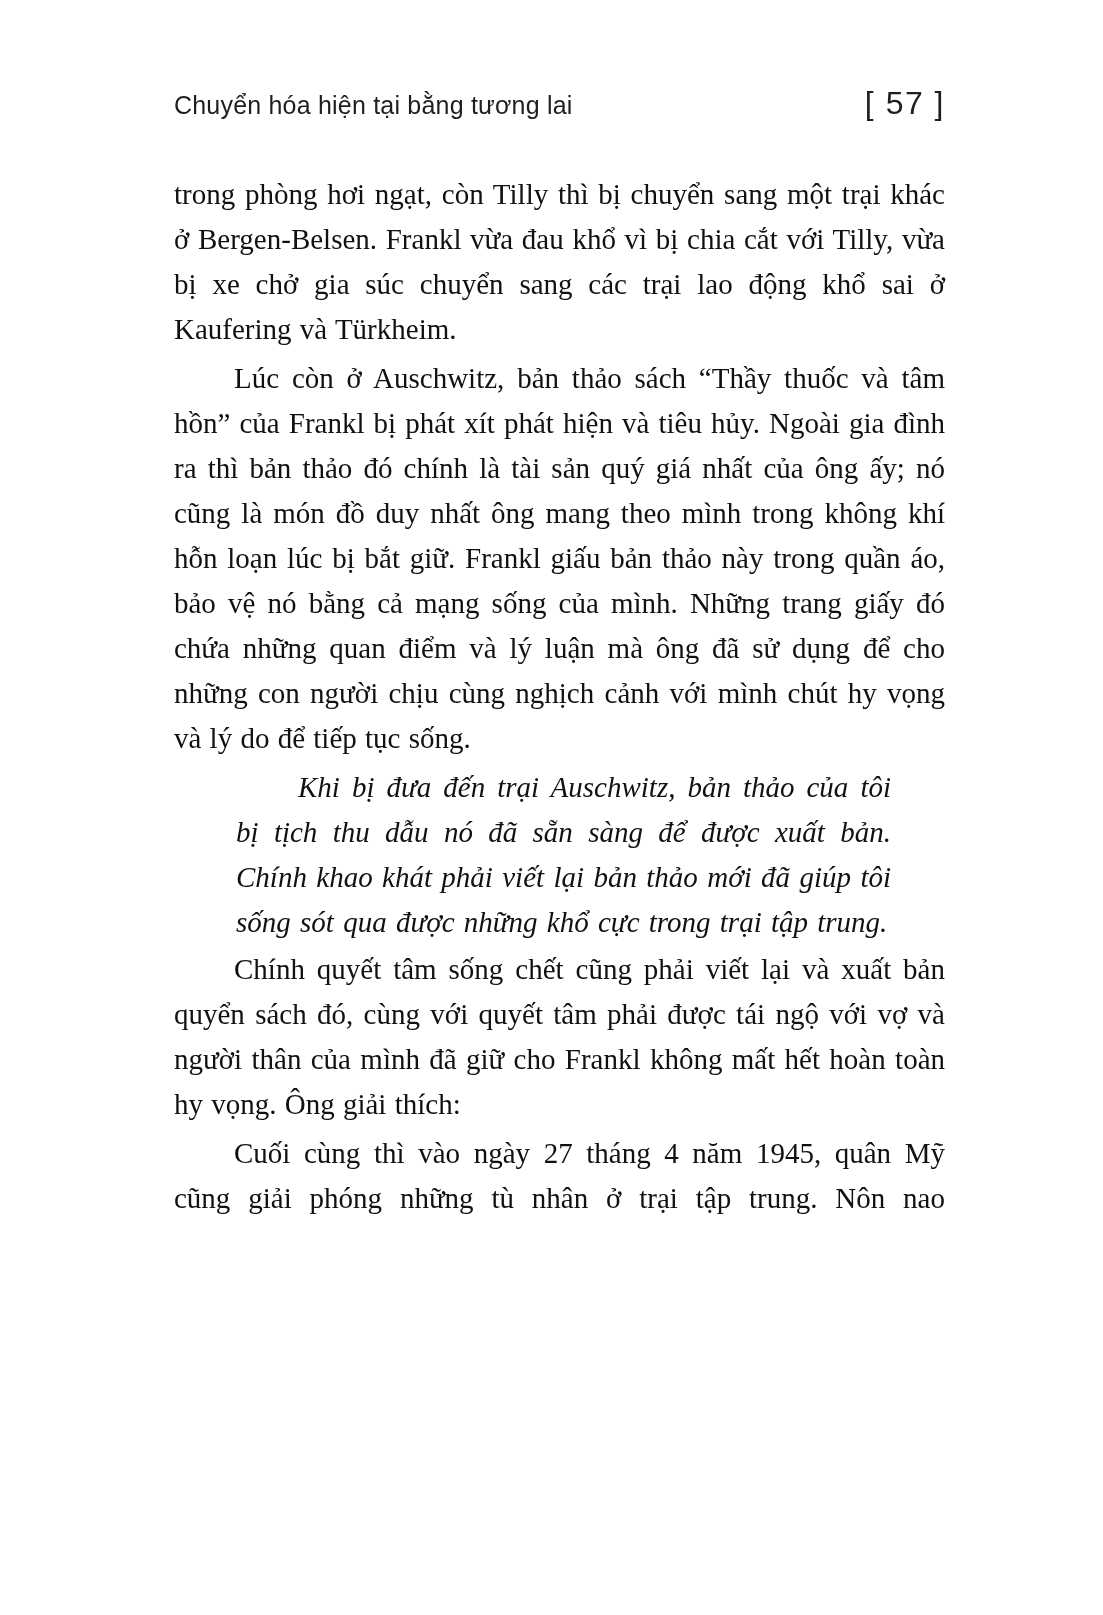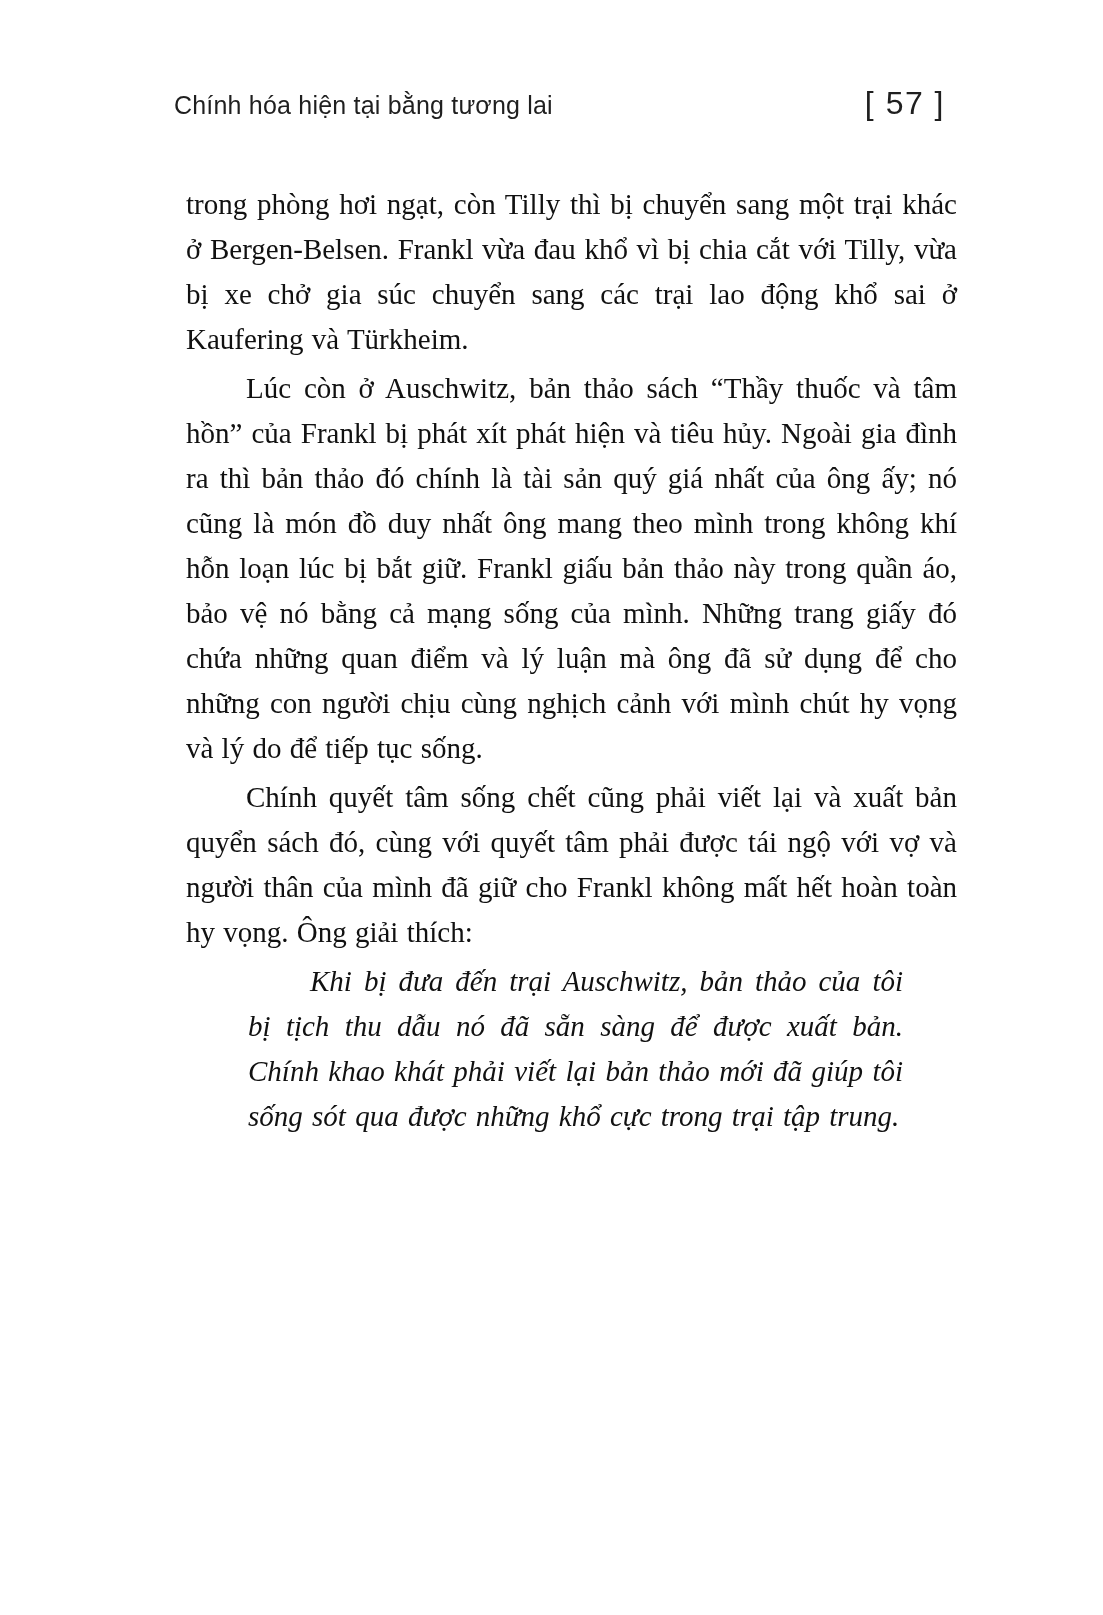--- a/index.html
+++ b/index.html
@@ -32,24 +32,23 @@
     line-height: 34px;
     letter-spacing: 0.2px;
   }
   .page-number {
     font-size: 32px;
     line-height: 34px;
     letter-spacing: 1.5px;
   }
   .content {
     position: absolute;
-    top: 182px;
+    top: 172px;
     left: 174px;
     width: 771px;
-    margin-left: 12px;
   }
   .para {
     font-size: 29px;
     line-height: 45px;
     text-align: justify;
     margin: 0 0 4px 0;
     word-spacing: 1px;
   }
   .para.indent {
     text-indent: 60px;
@@ -66,24 +65,25 @@
   .para.continues {
     text-align-last: justify;
   }
 </style>
 </head>
 <body>
 
 <div class="page">
 
   <div class="running-header">
-    <span class="header-title">Chính hóa hiện tại bằng tương lai</span>
+    <span class="header-title">Chuyển hóa hiện tại bằng tương lai</span>
     <span class="page-number">[ 57 ]</span>
   </div>
 
   <div class="content">
       <div class="para plain">trong phòng hơi ngạt, còn Tilly thì bị chuyển sang một trại khác ở Bergen-Belsen. Frankl vừa đau khổ vì bị chia cắt với Tilly, vừa bị xe chở gia súc chuyển sang các trại lao động khổ sai ở Kaufering và Türkheim.</div>
       <div class="para indent">Lúc còn ở Auschwitz, bản thảo sách “Thầy thuốc và tâm hồn” của Frankl bị phát xít phát hiện và tiêu hủy. Ngoài gia đình ra thì bản thảo đó chính là tài sản quý giá nhất của ông ấy; nó cũng là món đồ duy nhất ông mang theo mình trong không khí hỗn loạn lúc bị bắt giữ. Frankl giấu bản thảo này trong quần áo, bảo vệ nó bằng cả mạng sống của mình. Những trang giấy đó chứa những quan điểm và lý luận mà ông đã sử dụng để cho những con người chịu cùng nghịch cảnh với mình chút hy vọng và lý do để tiếp tục sống.</div>
+      <div class="para quote">Khi bị đưa đến trại Auschwitz, bản thảo của tôi bị tịch thu dẫu nó đã sẵn sàng để được xuất bản. Chính khao khát phải viết lại bản thảo mới đã giúp tôi sống sót qua được những khổ cực trong trại tập trung.</div>
       <div class="para indent">Chính quyết tâm sống chết cũng phải viết lại và xuất bản quyển sách đó, cùng với quyết tâm phải được tái ngộ với vợ và người thân của mình đã giữ cho Frankl không mất hết hoàn toàn hy vọng. Ông giải thích:</div>
-      <div class="para quote">Khi bị đưa đến trại Auschwitz, bản thảo của tôi bị tịch thu dẫu nó đã sẵn sàng để được xuất bản. Chính khao khát phải viết lại bản thảo mới đã giúp tôi sống sót qua được những khổ cực trong trại tập trung.</div>
+      <div class="para indent continues">Cuối cùng thì vào ngày 27 tháng 4 năm 1945, quân Mỹ cũng giải phóng những tù nhân ở trại tập trung. Nôn nao</div>
     </div>
 
 </div>
 
 </body></html>

